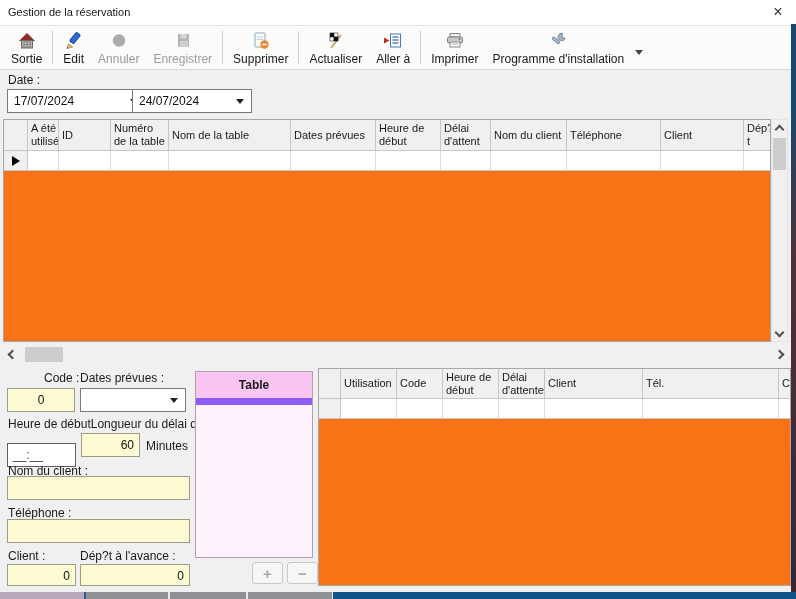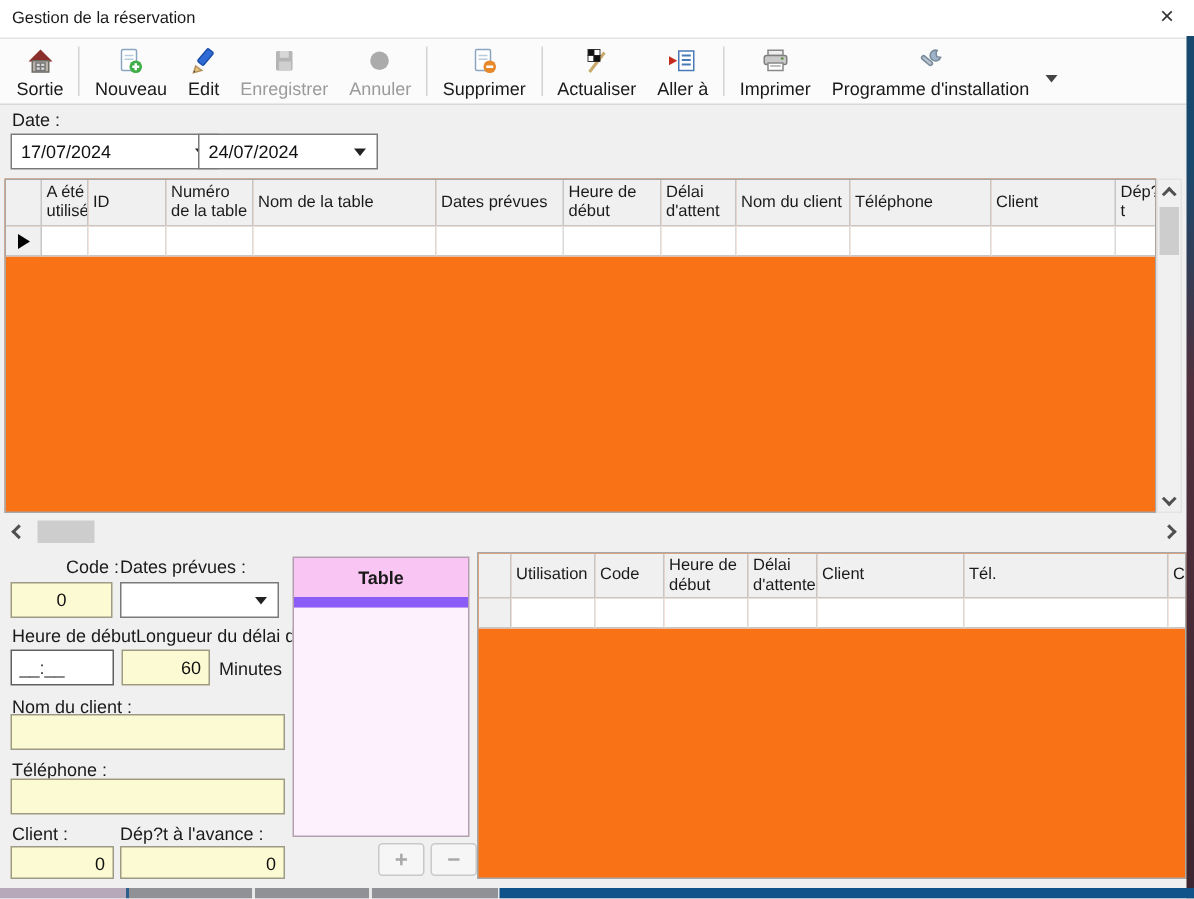--- a/index.html
+++ b/index.html
@@ -95,57 +95,44 @@
             <line x1="10" y1="11" x2="10" y2="16" stroke="#777"></line>
             <line x1="7" y1="13.5" x2="13" y2="13.5" stroke="#777"></line>
           </svg>
       </span>
       <span>Sortie</span>
     </div>
     <div class="tsep"></div>
     <div class="tbtn">
       <span class="ticon">
         <svg width="20" height="20" viewBox="0 0 20 20">
-            <rect x="4" y="2" width="10" height="14" rx="1" fill="#fff" stroke="#8aa5c0"></rect>
-            <line x1="6" y1="6" x2="12" y2="6" stroke="#b9cbdc"></line>
-            <line x1="6" y1="8.5" x2="12" y2="8.5" stroke="#b9cbdc"></line>
-            <circle cx="13.5" cy="13.5" r="4.2" fill="#3fae49"></circle>
-            <line x1="11.2" y1="13.5" x2="15.8" y2="13.5" stroke="#fff" stroke-width="1.6"></line>
-            <line x1="13.5" y1="11.2" x2="13.5" y2="15.8" stroke="#fff" stroke-width="1.6"></line>
-          </svg>
-      </span>
-      <span>Nouveau</span>
-    </div>
-    <div class="tbtn">
-      <span class="ticon">
-        <svg width="20" height="20" viewBox="0 0 20 20">
             <rect x="8.5" y="1.5" width="5" height="11" rx="1" transform="rotate(40 11 7)" fill="#2e6bd6" stroke="#1c4fa8"></rect>
             <polygon points="4.5,13 8.5,16 3,17.5" fill="#e8c27a" stroke="#b3915a"></polygon>
             <polygon points="3,17.5 4.2,16.6 3.4,16.1" fill="#333"></polygon>
           </svg>
       </span>
       <span>Edit</span>
     </div>
     <div class="tbtn disabled">
       <span class="ticon">
         <svg width="20" height="20" viewBox="0 0 20 20">
+            <circle cx="10" cy="9.5" r="6.2" fill="#ababab"></circle>
+          </svg>
+      </span>
+      <span>Annuler</span>
+    </div>
+    <div class="tbtn disabled">
+      <span class="ticon">
+        <svg width="20" height="20" viewBox="0 0 20 20">
             <rect x="5" y="3" width="11" height="13" rx="1" fill="#b5b5b5"></rect>
             <rect x="7.5" y="3" width="6" height="4.5" fill="#d7d7d7"></rect>
             <rect x="7" y="10" width="8" height="6" fill="#cfcfcf"></rect>
           </svg>
       </span>
       <span>Enregistrer</span>
-    </div>
-    <div class="tbtn disabled">
-      <span class="ticon">
-        <svg width="20" height="20" viewBox="0 0 20 20">
-            <circle cx="10" cy="9.5" r="6.2" fill="#ababab"></circle>
-          </svg>
-      </span>
-      <span>Annuler</span>
     </div>
     <div class="tsep"></div>
     <div class="tbtn">
       <span class="ticon">
         <svg width="20" height="20" viewBox="0 0 20 20">
             <rect x="4" y="2" width="10" height="14" rx="1" fill="#fff" stroke="#8aa5c0"></rect>
             <line x1="6" y1="6" x2="12" y2="6" stroke="#b9cbdc"></line>
             <line x1="6" y1="8.5" x2="12" y2="8.5" stroke="#b9cbdc"></line>
             <circle cx="13.5" cy="13.5" r="4.2" fill="#e8882c"></circle>
             <line x1="11.2" y1="13.5" x2="15.8" y2="13.5" stroke="#fff" stroke-width="1.6"></line>
@@ -272,21 +259,21 @@
   <div class="flabel" style="left:80px;top:371px;">Dates prévues :</div>
   <div class="finput center" style="left:7px;top:388px;width:68px;height:24px;">0</div>
   <div class="combo" style="left:80px;top:388px;width:106px;">
     <span class="val"></span>
     <span class="arr"></span>
   </div>
 
   <div class="label-clip">
     <span>Heure de début</span><span>Longueur du délai d'atte</span>
   </div>
-  <div class="finput white" style="left:7px;top:433px;width:69px;height:24px;color:#333;">__:__</div>
+  <div class="finput white" style="left:7px;top:443px;width:69px;height:24px;color:#333;">__:__</div>
   <div class="finput right" style="left:81px;top:433px;width:59px;height:24px;">60</div>
   <div class="flabel" style="left:146px;top:439px;">Minutes</div>
 
   <div class="flabel" style="left:8px;top:464px;">Nom du client :</div>
   <div class="finput" style="left:7px;top:476px;width:183px;height:24px;"></div>
 
   <div class="flabel" style="left:8px;top:506px;">Téléphone :</div>
   <div class="finput" style="left:7px;top:519px;width:183px;height:24px;"></div>
 
   <div class="flabel" style="left:8px;top:549px;">Client :</div>

